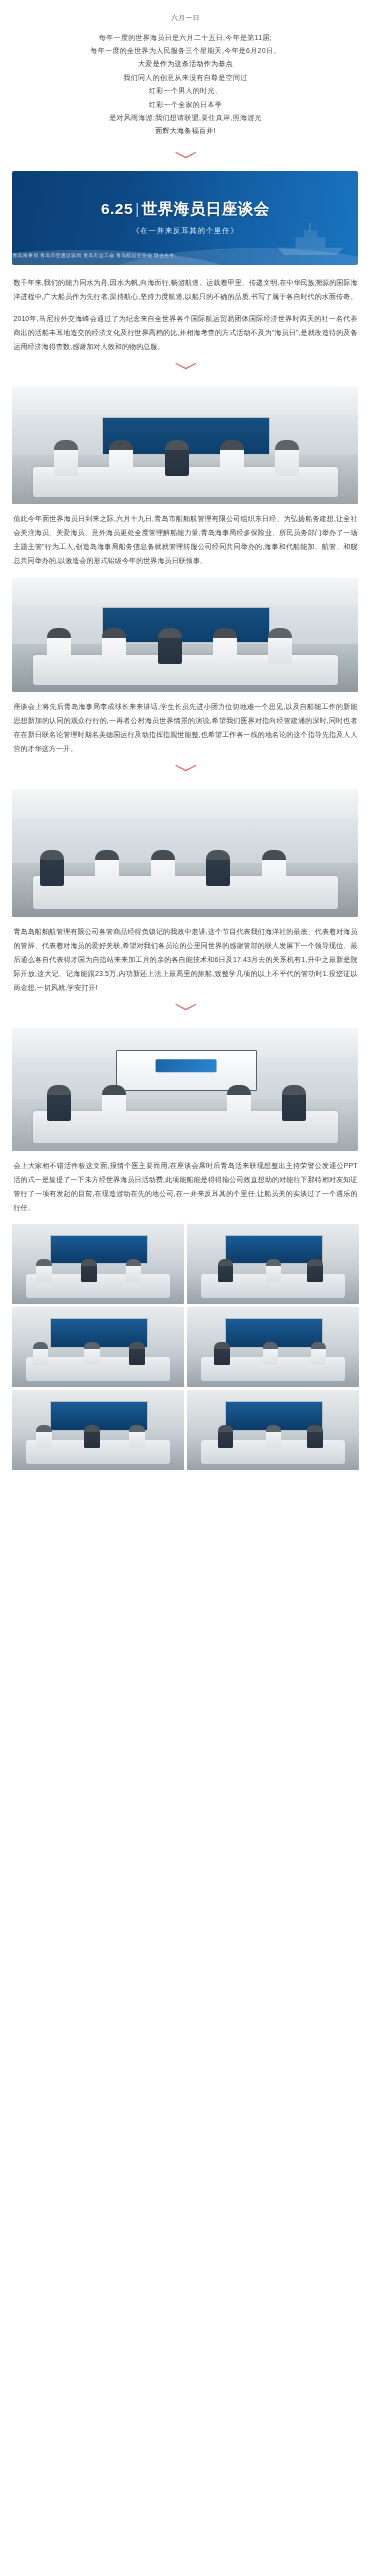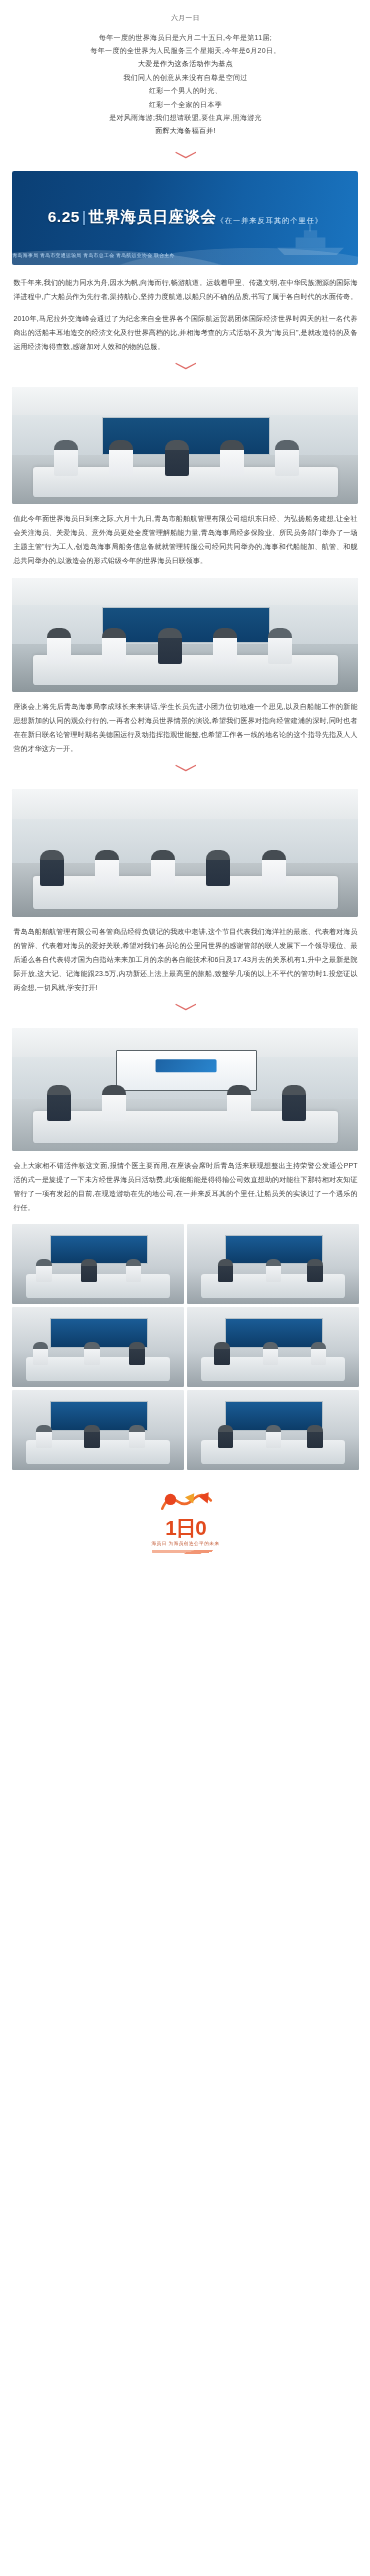--- a/index.html
+++ b/index.html
@@ -71,21 +71,21 @@
   .banner .ship {
     position: absolute;
     right: 9.3px;
     bottom: 5.2px;
     opacity: 0.45;
   }
   .banner .bn-inner {
     position: absolute;
     inset: 0;
     display: flex;
-    flex-direction: row;
+    flex-direction: column;
     align-items: center;
     justify-content: center;
     text-align: center;
     color: #ffffff;
   }
   .banner .bn-title {
     font-size: 15.5px;
     font-weight: bold;
     letter-spacing: 0.5px;
     text-shadow: 0 0.5px 1.5px rgba(0,0,0,.35);
@@ -425,28 +425,15 @@
     </div>
     <div class="cell">
       <div class="mini-backdrop"></div>
       <div class="mini-table"></div>
       <div class="mini-person dark" style="left:18%"></div>
       <div class="mini-person" style="left:46%"></div>
       <div class="mini-person dark" style="left:70%"></div>
     </div>
   </div>
 
-  <div class="footer">
-    <div class="fl-wrap">
-      <svg width="62" height="28" viewBox="0 0 120 54">
-        <path d="M14 40 Q26 12 44 26 Q60 38 76 20 Q92 6 108 24" fill="none" stroke="#ef6a2c" stroke-width="5" stroke-linecap="round"></path>
-        <circle cx="30" cy="22" r="11" fill="#e8451f"></circle>
-        <path d="M58 18 L76 10 L74 30 Z" fill="#f0a22a"></path>
-        <path d="M84 16 L104 8 L102 30 Z" fill="#e8451f"></path>
-      </svg>
-      <div class="fl-text">1日0</div>
-      <div class="fl-sub">海员日  为海员创造公平的未来</div>
-      <div class="wave-bottom"></div>
-    </div>
-  </div>
 
 </div>
 
 
 </body></html>

